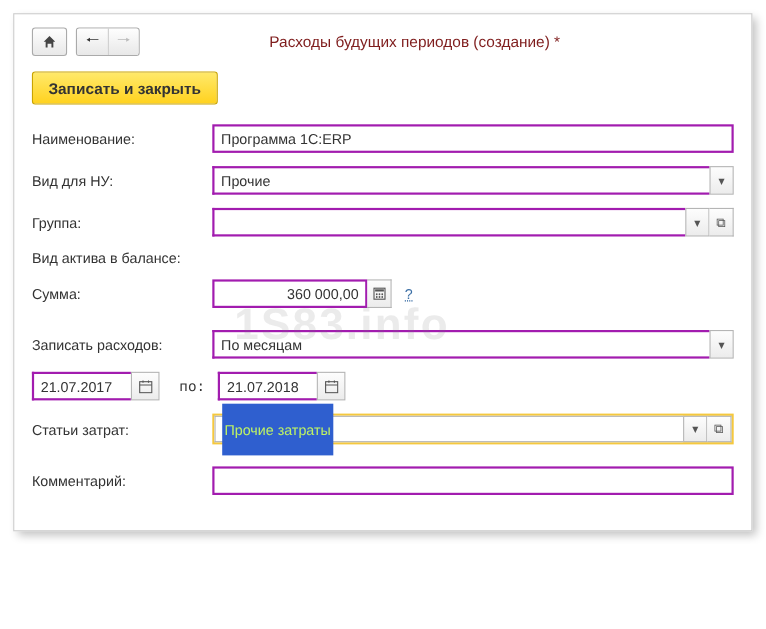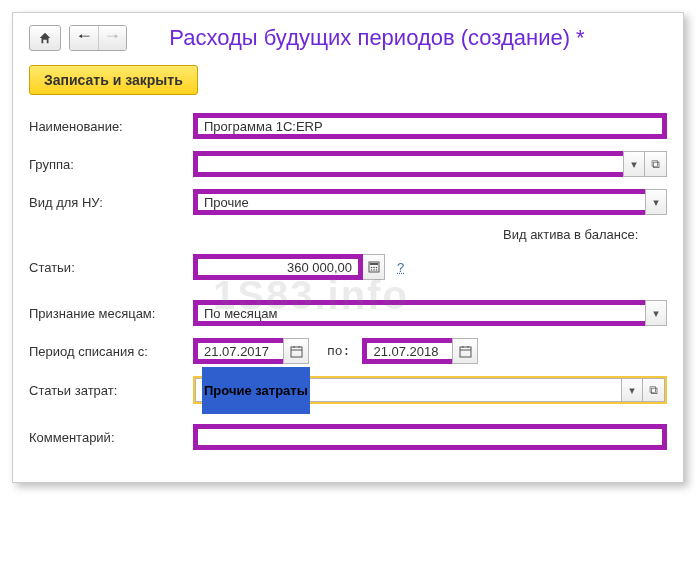--- a/index.html
+++ b/index.html
@@ -51,22 +51,22 @@
     justify-content: center;
     background: linear-gradient(#fefefe, #e8e8e8);
     cursor: pointer;
     font-size: 14px;
   }
   .nav-group .nav-half + .nav-half { border-left: 1px solid #ccc; }
   .nav-group .disabled { color: #bbb; cursor: default; }
   .title {
     flex: 1;
     text-align: center;
-    font-size: 22px;
-    color: #6d28d9;
+    font-size: 14px;
+    color: #7f1d1d;
     padding-right: 40px;
   }
   .cmdbar {
     display: flex;
     gap: 30px;
     margin-bottom: 18px;
   }
   .btn {
     height: 30px;
     padding: 0 14px;
@@ -81,37 +81,36 @@
   .btn-primary {
     background: linear-gradient(#ffe96b, #ffd21f);
     border-color: #c9a400;
     font-weight: bold;
     color: #333;
   }
   .form-row {
     display: flex;
     align-items: center;
     margin-bottom: 12px;
-    justify-content: flex-end;
   }
   .form-row.gap-above { margin-top: 20px; }
   .label {
     width: 164px;
     flex-shrink: 0;
     color: #333;
   }
   .field-wrap {
     flex: 1;
     display: flex;
     align-items: center;
     gap: 4px;
   }
   .input {
     height: 26px;
-    border: 5px solid #a21caf;
+    border: 2px solid #a21caf;
     background: #fff;
     padding: 0 6px;
     font-size: 13px;
     color: #333;
     outline: none;
   }
   .input.full { flex: 1; }
   .ref-group {
     display: flex;
     flex: 1;
@@ -132,21 +131,21 @@
   .ref-btn + .ref-btn { border-left: none; }
   .ref-btn.drop::after { content: "▾"; }
   .ref-btn.open::after { content: "⧉"; font-size: 12px; }
   .select-group {
     display: flex;
     flex: 1;
   }
   .select-group .input { flex: 1; border-right: none; }
   .num-wrap { display: flex; align-items: center; gap: 6px; }
   .num-input {
-    width: 170px;
+    width: 141px;
     text-align: right;
     padding-right: 6px;
   }
   .calc-btn {
     width: 22px; height: 26px;
     border: 1px solid #b5b5b5;
     border-left: none;
     background: linear-gradient(#fdfdfd,#ececec);
     display:flex; align-items:center; justify-content:center;
     cursor:pointer;
@@ -178,23 +177,22 @@
   .account-group .input { width: 110px; border-right: none; }
   .highlight-wrap {
     border: 2px solid #f5c83d;
     padding: 0;
     display: flex;
     flex: 1;
   }
   .highlight-wrap .input { border: 1px solid #b5b5b5; flex:1; border-right:none; height:24px; }
   .selected-text {
     background: #2f5fcf;
-    color: #000000;
+    color: #bef264;
     padding: 16px 2px;
-    font-weight: bold;
   }
   .watermark {
     position: absolute;
     top: 260px;
     left: 200px;
     font-size: 40px;
     color: rgba(120,120,120,0.15);
     font-weight: bold;
     pointer-events: none;
     letter-spacing: 2px;
@@ -225,42 +223,42 @@
   </div>
 
   <div class="form-row">
     <div class="label">Наименование:</div>
     <div class="field-wrap">
       <input class="input full" value="Программа 1С:ERP" style="">
     </div>
   </div>
 
   <div class="form-row">
+    <div class="label">Вид для НУ:</div>
+    <div class="select-group">
+      <input class="input" value="Прочие" style="">
+      <div class="ref-btn drop"></div>
+    </div>
+  </div>
+
+  <div class="form-row">
     <div class="label">Группа:</div>
     <div class="ref-group">
       <input class="input" value="" style="">
       <div class="ref-btn drop"></div>
       <div class="ref-btn open"></div>
     </div>
   </div>
 
   <div class="form-row">
-    <div class="label">Вид для НУ:</div>
-    <div class="select-group">
-      <input class="input" value="Прочие" style="">
-      <div class="ref-btn drop"></div>
-    </div>
-  </div>
-
-  <div class="form-row">
     <div class="label">Вид актива в балансе:</div>
   </div>
 
   <div class="form-row">
-    <div class="label">Статьи:</div>
+    <div class="label">Сумма:</div>
     <div class="field-wrap">
       <div class="num-wrap">
         <div style="display:flex;">
           <input class="input num-input" value="360 000,00" style="">
           <div class="calc-btn">
             <svg viewBox="0 0 12 12">
               <rect x="1" y="1" width="10" height="10" fill="none" stroke="#555"></rect>
               <rect x="2" y="2" width="8" height="2" fill="#555"></rect>
               <circle cx="3.5" cy="6.5" r="0.8" fill="#555"></circle>
                 <circle cx="6" cy="6.5" r="0.8" fill="#555"></circle>
@@ -270,29 +268,28 @@
                 <circle cx="8.5" cy="9" r="0.8" fill="#555"></circle>
             </svg>
           </div>
         </div>
         <span class="help-link">?</span>
       </div>
     </div>
   </div>
 
   <div class="form-row gap-above">
-    <div class="label">Признание месяцам:</div>
+    <div class="label">Записать расходов:</div>
     <div class="select-group">
       <input class="input" value="По месяцам" style="">
       <div class="ref-btn drop"></div>
     </div>
   </div>
 
   <div class="form-row">
-    <div class="label">Период списания с:</div>
     <div class="field-wrap">
       <div class="date-group">
         <input class="input" value="21.07.2017" style="">
         <div class="date-btn">
           <svg viewBox="0 0 13 13">
             <rect x="1" y="2" width="11" height="10" fill="none" stroke="#555"></rect>
             <line x1="1" y1="5" x2="12" y2="5" stroke="#555"></line>
             <line x1="4" y1="1" x2="4" y2="3" stroke="#555"></line>
               <line x1="9" y1="1" x2="9" y2="3" stroke="#555"></line>
           </svg>

